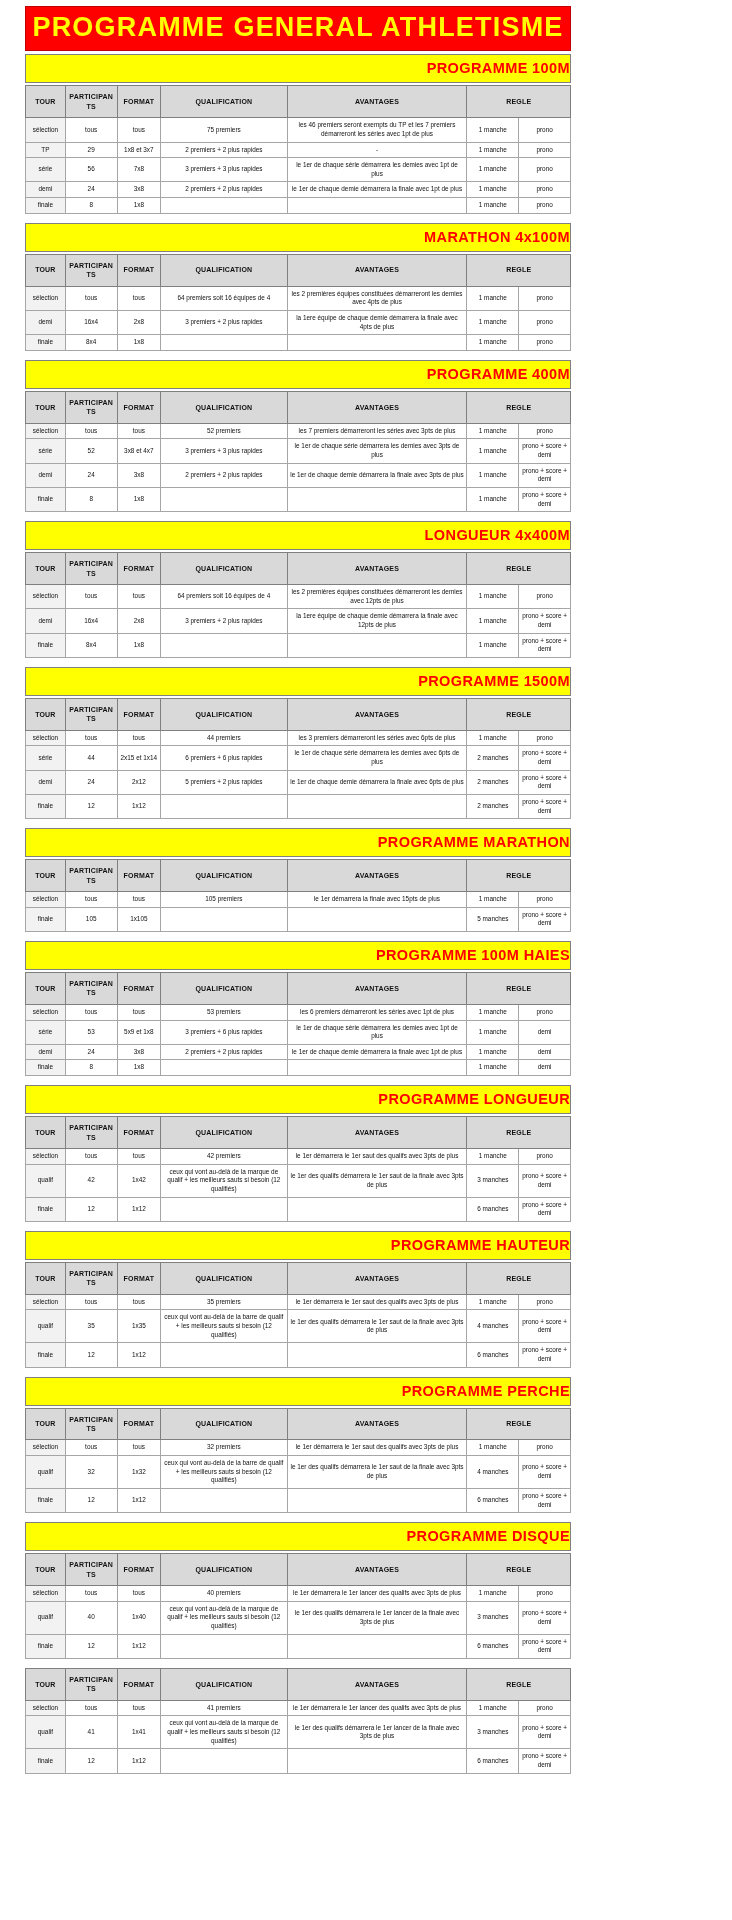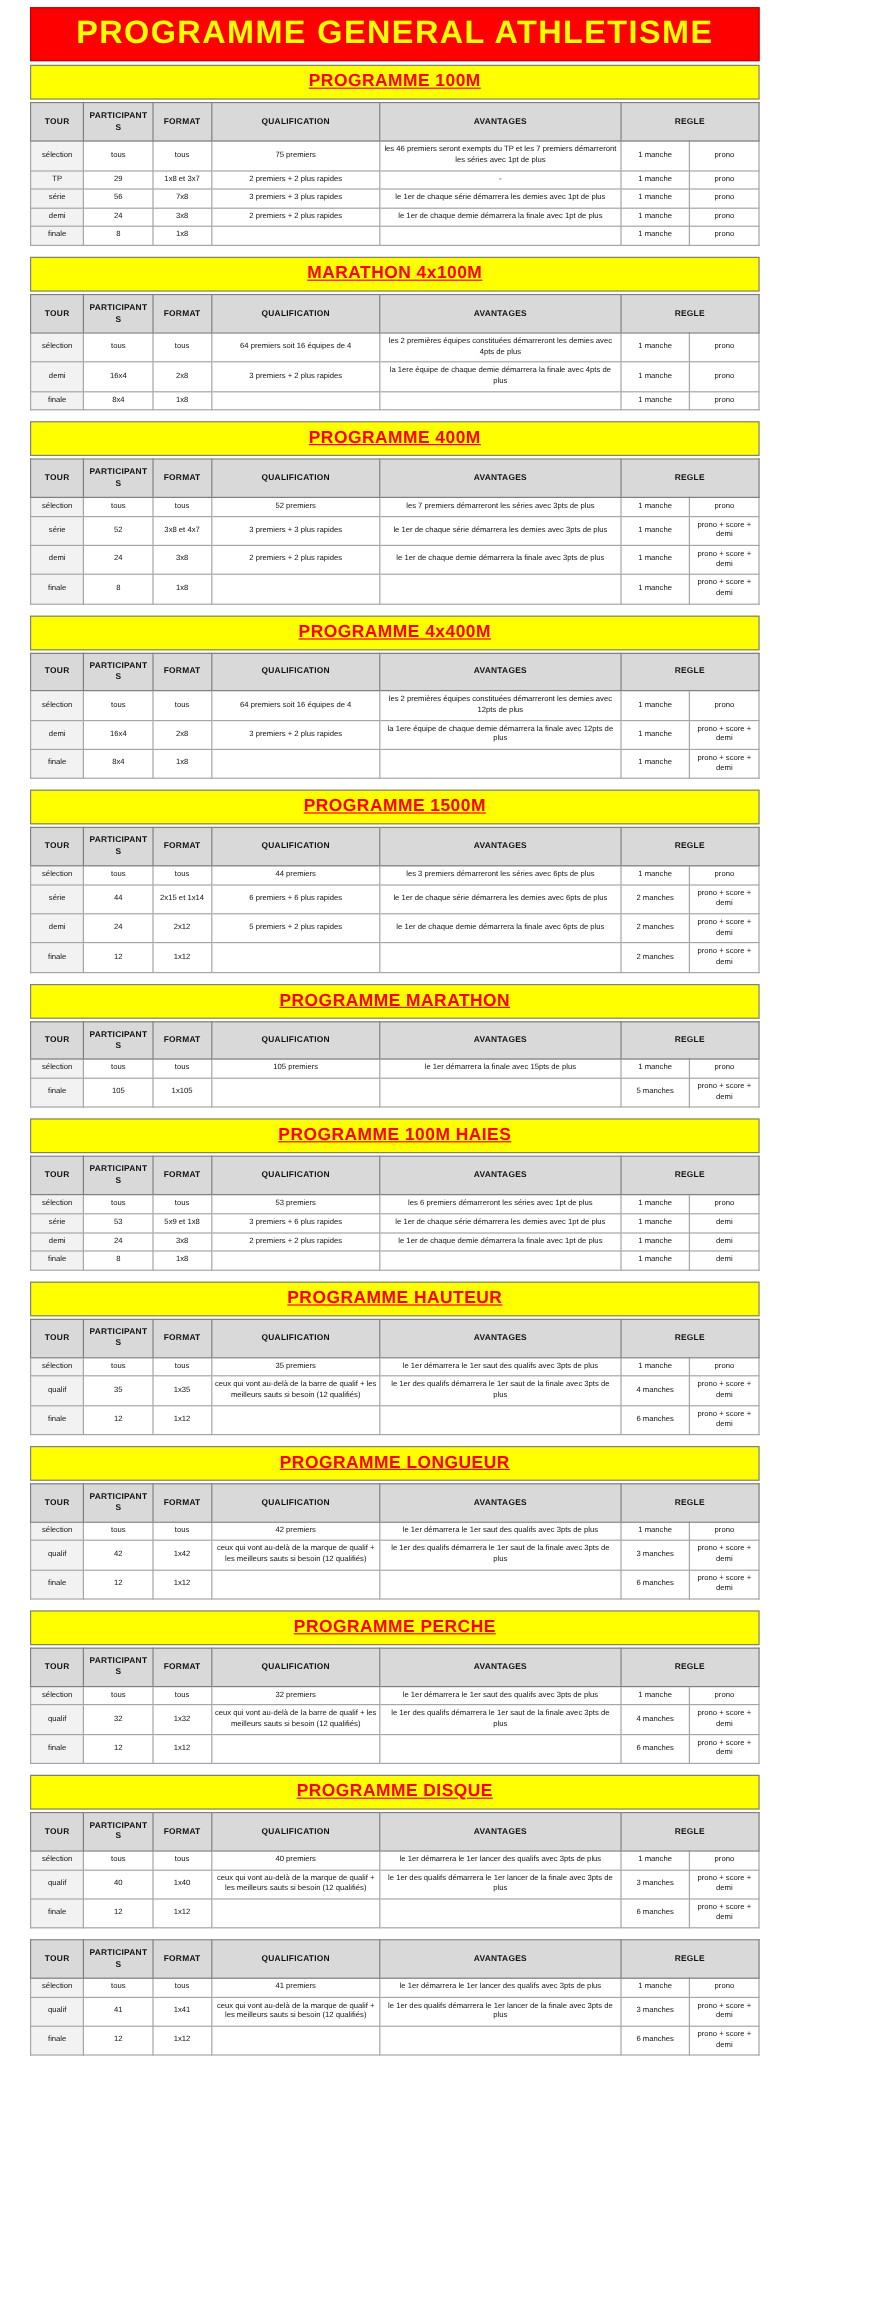--- a/index.html
+++ b/index.html
@@ -11,21 +11,21 @@
   }
   #page{
     position:relative;
     width:732px;
     min-height:1920px;
     background:#ffffff;
     padding:0;
     box-sizing:border-box;
   }
   .sheet{
-    width:608px;
+    width:546px;
     margin:0 auto 0 25px;
     box-sizing:border-box;
   }
 
   
   .banner{
     background:#FF0000;
     border:1px solid #c00000;
     text-align:center;
     padding:6px 0 9px 0;
@@ -41,24 +41,23 @@
   }
 
   
   .block{ margin:0 0 9px 0; }
   .block-title{
     background:#FFFF00;
     border:1px solid #808080;
     color:#FF0000;
     font-size:14.5px;
     font-weight:bold;
-    text-align:center;
+    text-align:right;
     padding:5px 0 6px 0;
     letter-spacing:.4px;
-    text-decoration:underline;
   }
 
   table.prog{
     width:100%;
     border-collapse:collapse;
     table-layout:fixed;
     background:#ffffff;
     margin-top:2px;
   }
   table.prog th, table.prog td{
@@ -285,21 +284,21 @@
                 <td>1x8</td>
                 <td class="empty"></td>
                 <td class="empty"></td>
                 <td>1 manche</td>
                 <td>prono + score + demi</td>
               </tr>
             </tbody>
           </table>
         </div>
         <div class="block">
-          <div class="block-title">PROGRAMME 4x400M</div>
+          <div class="block-title">LONGUEUR 4x400M</div>
           <table class="prog">
             <colgroup>
               <col class="c-tour">
               <col class="c-part">
               <col class="c-form">
               <col class="c-qual">
               <col class="c-avan">
               <col class="c-rg1">
               <col class="c-rg2">
             </colgroup>
@@ -506,20 +505,73 @@
                 <td>1x8</td>
                 <td class="empty"></td>
                 <td class="empty"></td>
                 <td>1 manche</td>
                 <td>demi</td>
               </tr>
             </tbody>
           </table>
         </div>
         <div class="block">
+          <div class="block-title">PROGRAMME LONGUEUR</div>
+          <table class="prog">
+            <colgroup>
+              <col class="c-tour">
+              <col class="c-part">
+              <col class="c-form">
+              <col class="c-qual">
+              <col class="c-avan">
+              <col class="c-rg1">
+              <col class="c-rg2">
+            </colgroup>
+            <thead>
+              <tr>
+                <th>TOUR</th>
+                <th>PARTICIPANTS</th>
+                <th>FORMAT</th>
+                <th>QUALIFICATION</th>
+                <th>AVANTAGES</th>
+                <th colspan="2">REGLE</th>
+              </tr>
+            </thead>
+            <tbody>
+              <tr>
+                <td class="tour">sélection</td>
+                <td>tous</td>
+                <td>tous</td>
+                <td>42 premiers</td>
+                <td>le 1er démarrera le 1er saut des qualifs avec 3pts de plus</td>
+                <td>1 manche</td>
+                <td>prono</td>
+              </tr>
+              <tr>
+                <td class="tour">qualif</td>
+                <td>42</td>
+                <td>1x42</td>
+                <td>ceux qui vont au-delà de la marque de qualif + les meilleurs sauts si besoin (12 qualifiés)</td>
+                <td>le 1er des qualifs démarrera le 1er saut de la finale avec 3pts de plus</td>
+                <td>3 manches</td>
+                <td>prono + score + demi</td>
+              </tr>
+              <tr>
+                <td class="tour">finale</td>
+                <td>12</td>
+                <td>1x12</td>
+                <td class="empty"></td>
+                <td class="empty"></td>
+                <td>6 manches</td>
+                <td>prono + score + demi</td>
+              </tr>
+            </tbody>
+          </table>
+        </div>
+        <div class="block">
           <div class="block-title">PROGRAMME HAUTEUR</div>
           <table class="prog">
             <colgroup>
               <col class="c-tour">
               <col class="c-part">
               <col class="c-form">
               <col class="c-qual">
               <col class="c-avan">
               <col class="c-rg1">
               <col class="c-rg2">
@@ -559,73 +611,20 @@
                 <td>1x12</td>
                 <td class="empty"></td>
                 <td class="empty"></td>
                 <td>6 manches</td>
                 <td>prono + score + demi</td>
               </tr>
             </tbody>
           </table>
         </div>
         <div class="block">
-          <div class="block-title">PROGRAMME LONGUEUR</div>
-          <table class="prog">
-            <colgroup>
-              <col class="c-tour">
-              <col class="c-part">
-              <col class="c-form">
-              <col class="c-qual">
-              <col class="c-avan">
-              <col class="c-rg1">
-              <col class="c-rg2">
-            </colgroup>
-            <thead>
-              <tr>
-                <th>TOUR</th>
-                <th>PARTICIPANTS</th>
-                <th>FORMAT</th>
-                <th>QUALIFICATION</th>
-                <th>AVANTAGES</th>
-                <th colspan="2">REGLE</th>
-              </tr>
-            </thead>
-            <tbody>
-              <tr>
-                <td class="tour">sélection</td>
-                <td>tous</td>
-                <td>tous</td>
-                <td>42 premiers</td>
-                <td>le 1er démarrera le 1er saut des qualifs avec 3pts de plus</td>
-                <td>1 manche</td>
-                <td>prono</td>
-              </tr>
-              <tr>
-                <td class="tour">qualif</td>
-                <td>42</td>
-                <td>1x42</td>
-                <td>ceux qui vont au-delà de la marque de qualif + les meilleurs sauts si besoin (12 qualifiés)</td>
-                <td>le 1er des qualifs démarrera le 1er saut de la finale avec 3pts de plus</td>
-                <td>3 manches</td>
-                <td>prono + score + demi</td>
-              </tr>
-              <tr>
-                <td class="tour">finale</td>
-                <td>12</td>
-                <td>1x12</td>
-                <td class="empty"></td>
-                <td class="empty"></td>
-                <td>6 manches</td>
-                <td>prono + score + demi</td>
-              </tr>
-            </tbody>
-          </table>
-        </div>
-        <div class="block">
           <div class="block-title">PROGRAMME PERCHE</div>
           <table class="prog">
             <colgroup>
               <col class="c-tour">
               <col class="c-part">
               <col class="c-form">
               <col class="c-qual">
               <col class="c-avan">
               <col class="c-rg1">
               <col class="c-rg2">

